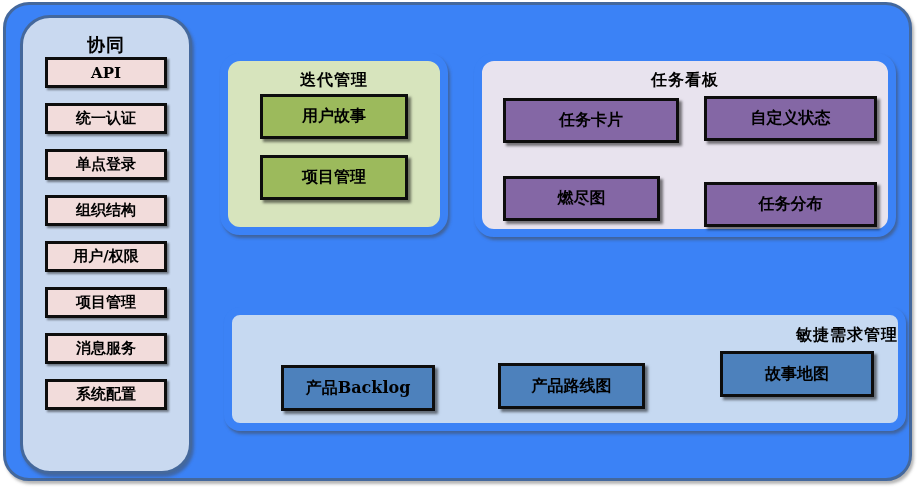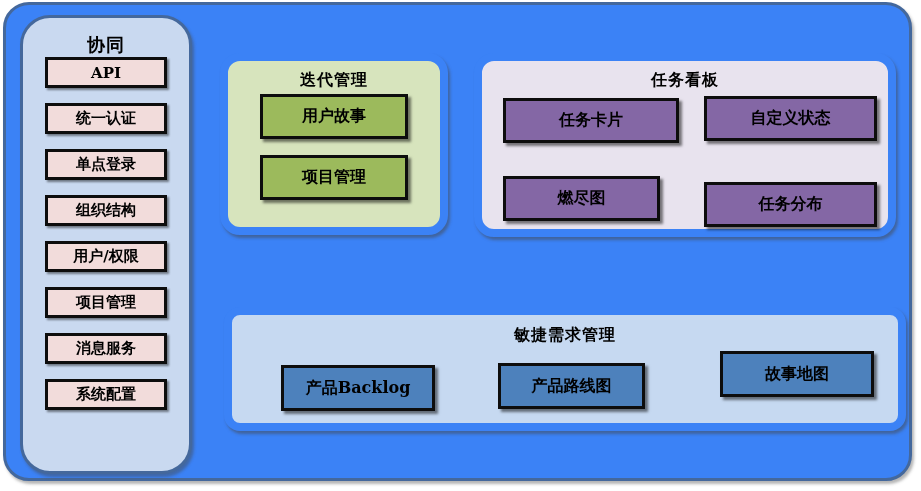--- a/index.html
+++ b/index.html
@@ -70,21 +70,21 @@
   .purple-item{position:absolute;background:var(--kanban-item-bg,#8467a5);}
   .item-task-card{left:21px;top:37px;width:176px;height:45px;}
   .item-custom-status{left:222px;top:35px;width:173px;height:45px;}
   .item-burndown-chart{left:21px;top:115px;width:157px;height:45px;}
   .item-task-distribution{left:222px;top:121px;width:173px;height:45px;}
   
   .group-agile{
     left:218px;top:302px;width:682px;height:124px;border-radius:16px;
     background:var(--agile-bg,#c6d9f1);
   }
-  .group-agile .group-title{margin-top:10px;}
+  .group-agile .group-title{margin-top:10px;text-align:right;}
   .blue-item{position:absolute;background:var(--agile-item-bg,#4d81bc);}
   .item-product-backlog{left:49px;top:50px;width:154px;height:46px;}
   .item-product-roadmap{left:266px;top:48px;width:147px;height:46px;}
   .item-story-map{left:488px;top:36px;width:154px;height:46px;}
 </style>
 </head>
 <body>
 
 <div class="canvas">
   <div class="frame">

